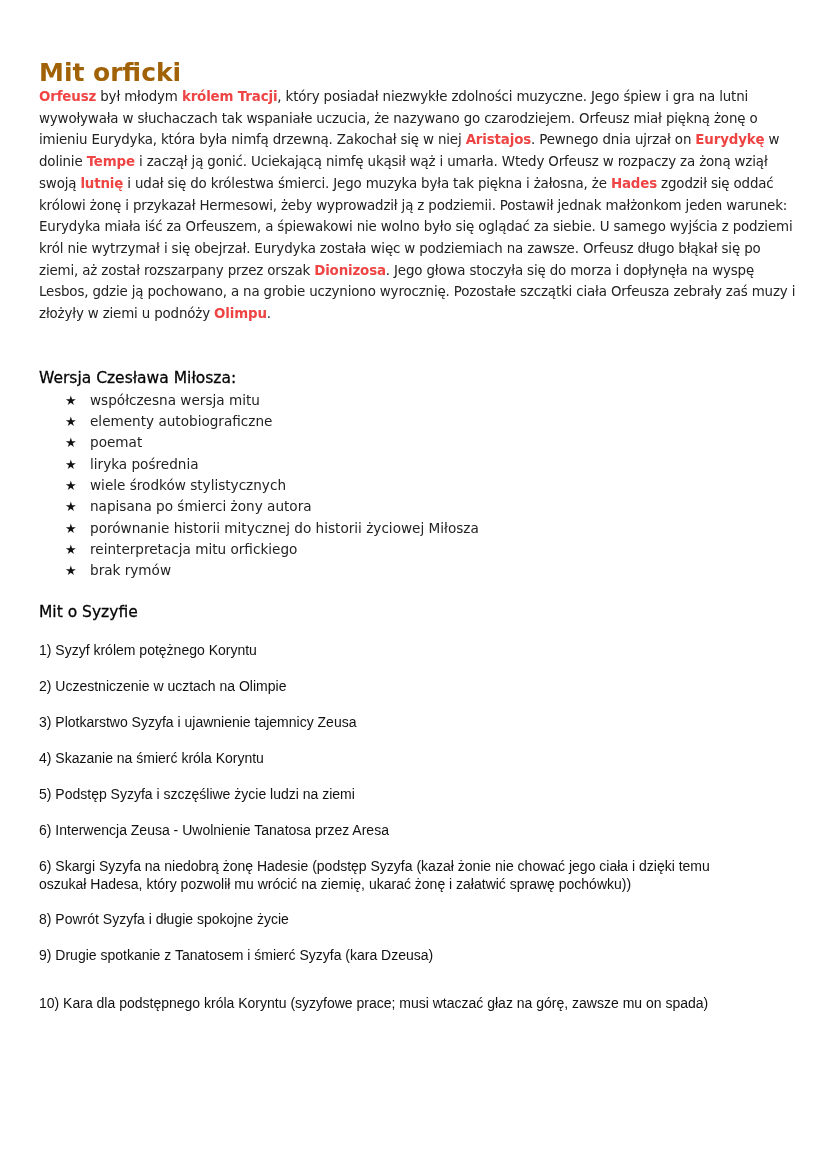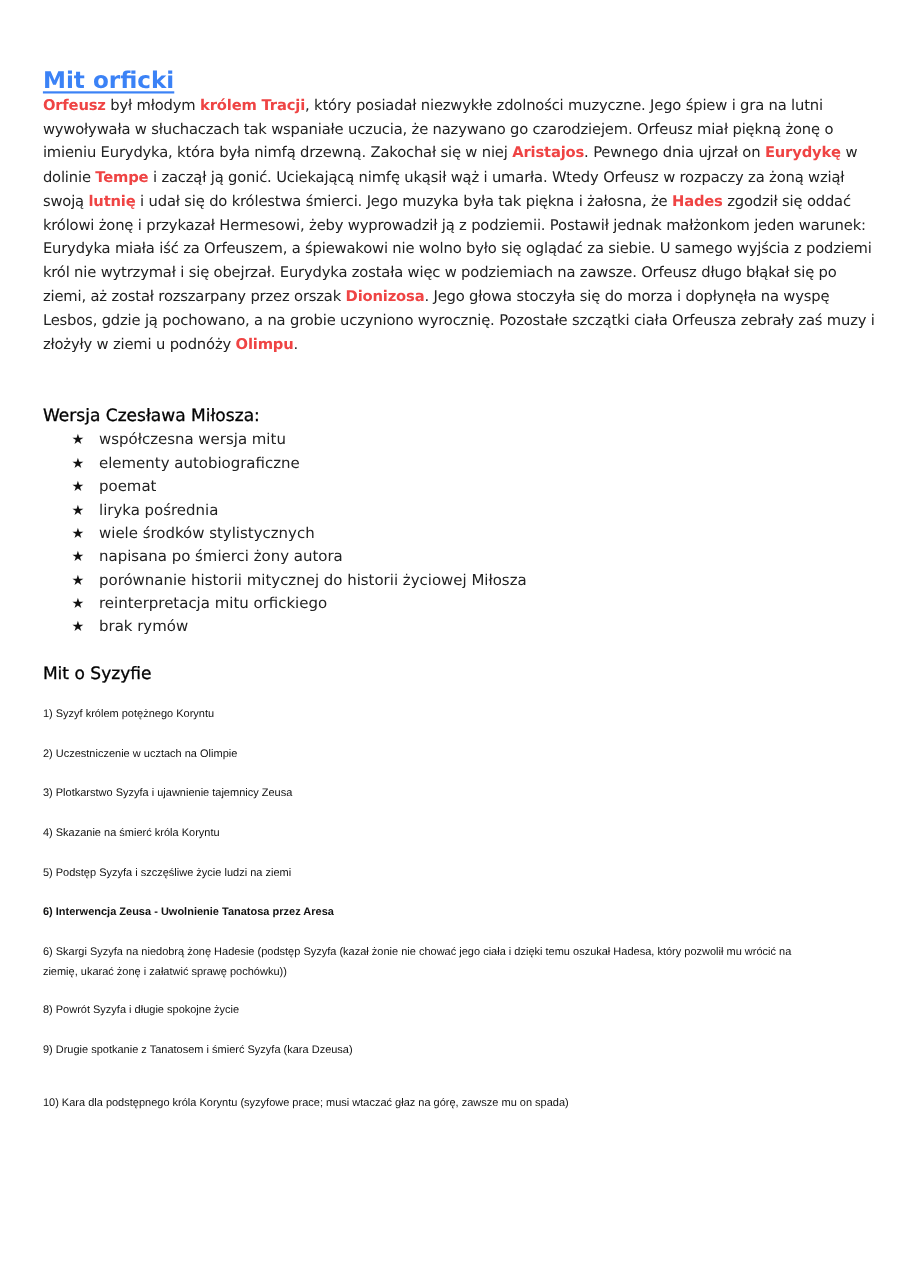--- a/index.html
+++ b/index.html
@@ -1,30 +1,30 @@
 <!DOCTYPE html>
 <html><head>
 <meta charset="utf-8">
 <style>
   html, body { margin: 0; padding: 0; background: #ffffff; }
   body { width: 828px; height: 1169px; position: relative; overflow: hidden; color: #111; }
   .page { position: absolute; left: 39px; top: 60px; width: 760px; }
   .sans { font-family: "DejaVu Sans", sans-serif; }
   .arial { font-family: "Liberation Sans", sans-serif; }
   h1.title {
-    margin: 0; font-size: 21px; font-weight: bold; text-decoration: underline;
-    text-underline-offset: 3px; text-decoration-thickness: 2px; line-height: 26px; color: #3b82f6;
+    margin: 0; font-size: 25px; font-weight: bold; 
+    text-underline-offset: 3px; text-decoration-thickness: 2px; line-height: 26px; color: #a16207;
   }
   .para { margin: 0; font-size: 13.4px; line-height: 21.7px; color: #222; letter-spacing: -0.15px; }
   .para b { font-weight: bold; color: #ef4444; }
   h2.sub { margin: 0; font-size: 15.5px; font-weight: normal; line-height: 24px; color: #000000; -webkit-text-stroke: 0.3px #111; }
   .stars { list-style: none; margin: 0; padding: 0 0 0 26px; }
   .stars li { font-size: 13.6px; line-height: 21.3px; color: #222; display: flex; }
   .stars li .star { width: 25px; font-size: 13px; color: #111; flex: none; }
-  .syz li { font-size: 10px; line-height: 18px; color: #111; margin: 0; }
+  .syz li { font-size: 14px; line-height: 18px; color: #111; margin: 0; }
   .syz { list-style: none; margin: 0; padding: 0; }
 </style>
 </head>
 <body>
 
 <div class="page">
 
   <h1 class="title sans">Mit orficki</h1>
   <p class="para sans" id="orphic-para"><b>Orfeusz</b><span> był młodym </span><b>królem Tracji</b><span>, który posiadał niezwykłe zdolności muzyczne. Jego śpiew i gra na lutni wywoływała w słuchaczach tak wspaniałe uczucia, że nazywano go czarodziejem. Orfeusz miał piękną żonę o imieniu Eurydyka, która była nimfą drzewną. Zakochał się w niej </span><b>Aristajos</b><span>. Pewnego dnia ujrzał on </span><b>Eurydykę</b><span> w dolinie </span><b>Tempe</b><span> i zaczął ją gonić. Uciekającą nimfę ukąsił wąż i umarła. Wtedy Orfeusz w rozpaczy za żoną wziął swoją </span><b>lutnię</b><span> i udał się do królestwa śmierci. Jego muzyka była tak piękna i żałosna, że </span><b>Hades</b><span> zgodził się oddać królowi żonę i przykazał Hermesowi, żeby wyprowadził ją z podziemii. Postawił jednak małżonkom jeden warunek: Eurydyka miała iść za Orfeuszem, a śpiewakowi nie wolno było się oglądać za siebie. U samego wyjścia z podziemi król nie wytrzymał i się obejrzał. Eurydyka została więc w podziemiach na zawsze. Orfeusz długo błąkał się po ziemi, aż został rozszarpany przez orszak </span><b>Dionizosa</b><span>. Jego głowa stoczyła się do morza i dopłynęła na wyspę Lesbos, gdzie ją pochowano, a na grobie uczyniono wyrocznię. Pozostałe szczątki ciała Orfeusza zebrały zaś muzy i złożyły w ziemi u podnóży </span><b>Olimpu</b><span>.</span></p>
 
@@ -72,20 +72,20 @@
 
   <div style="height:19px"></div>
 
   <h2 class="sub sans">Mit o Syzyfie</h2>
   <ul class="syz arial" id="syz-list">
       <li style="margin-top: 17px; width: auto;">1) Syzyf królem potężnego Koryntu</li>
       <li style="margin-top: 18px; width: auto;">2) Uczestniczenie w ucztach na Olimpie</li>
       <li style="margin-top: 18px; width: auto;">3) Plotkarstwo Syzyfa i ujawnienie tajemnicy Zeusa</li>
       <li style="margin-top: 18px; width: auto;">4) Skazanie na śmierć króla Koryntu</li>
       <li style="margin-top: 18px; width: auto;">5) Podstęp Syzyfa i szczęśliwe życie ludzi na ziemi</li>
-      <li style="margin-top: 18px; width: auto; font-weight: bold;">6) Interwencja Zeusa - Uwolnienie Tanatosa przez Aresa</li>
+      <li style="margin-top: 18px; width: auto;">6) Interwencja Zeusa - Uwolnienie Tanatosa przez Aresa</li>
       <li style="margin-top: 18px; width: 690px;">6) Skargi Syzyfa na niedobrą żonę Hadesie (podstęp Syzyfa (kazał żonie nie chować jego ciała i dzięki temu oszukał Hadesa, który pozwolił mu wrócić na ziemię, ukarać żonę i załatwić sprawę pochówku))</li>
       <li style="margin-top: 17px; width: auto;">8) Powrót Syzyfa i długie spokojne życie</li>
       <li style="margin-top: 18px; width: auto;">9) Drugie spotkanie z Tanatosem i śmierć Syzyfa (kara Dzeusa)</li>
       <li style="margin-top: 30px; width: 690px;">10) Kara dla podstępnego króla Koryntu (syzyfowe prace; musi wtaczać głaz na górę, zawsze mu on spada)</li>
     </ul>
 
 </div>
 
 </body></html>

